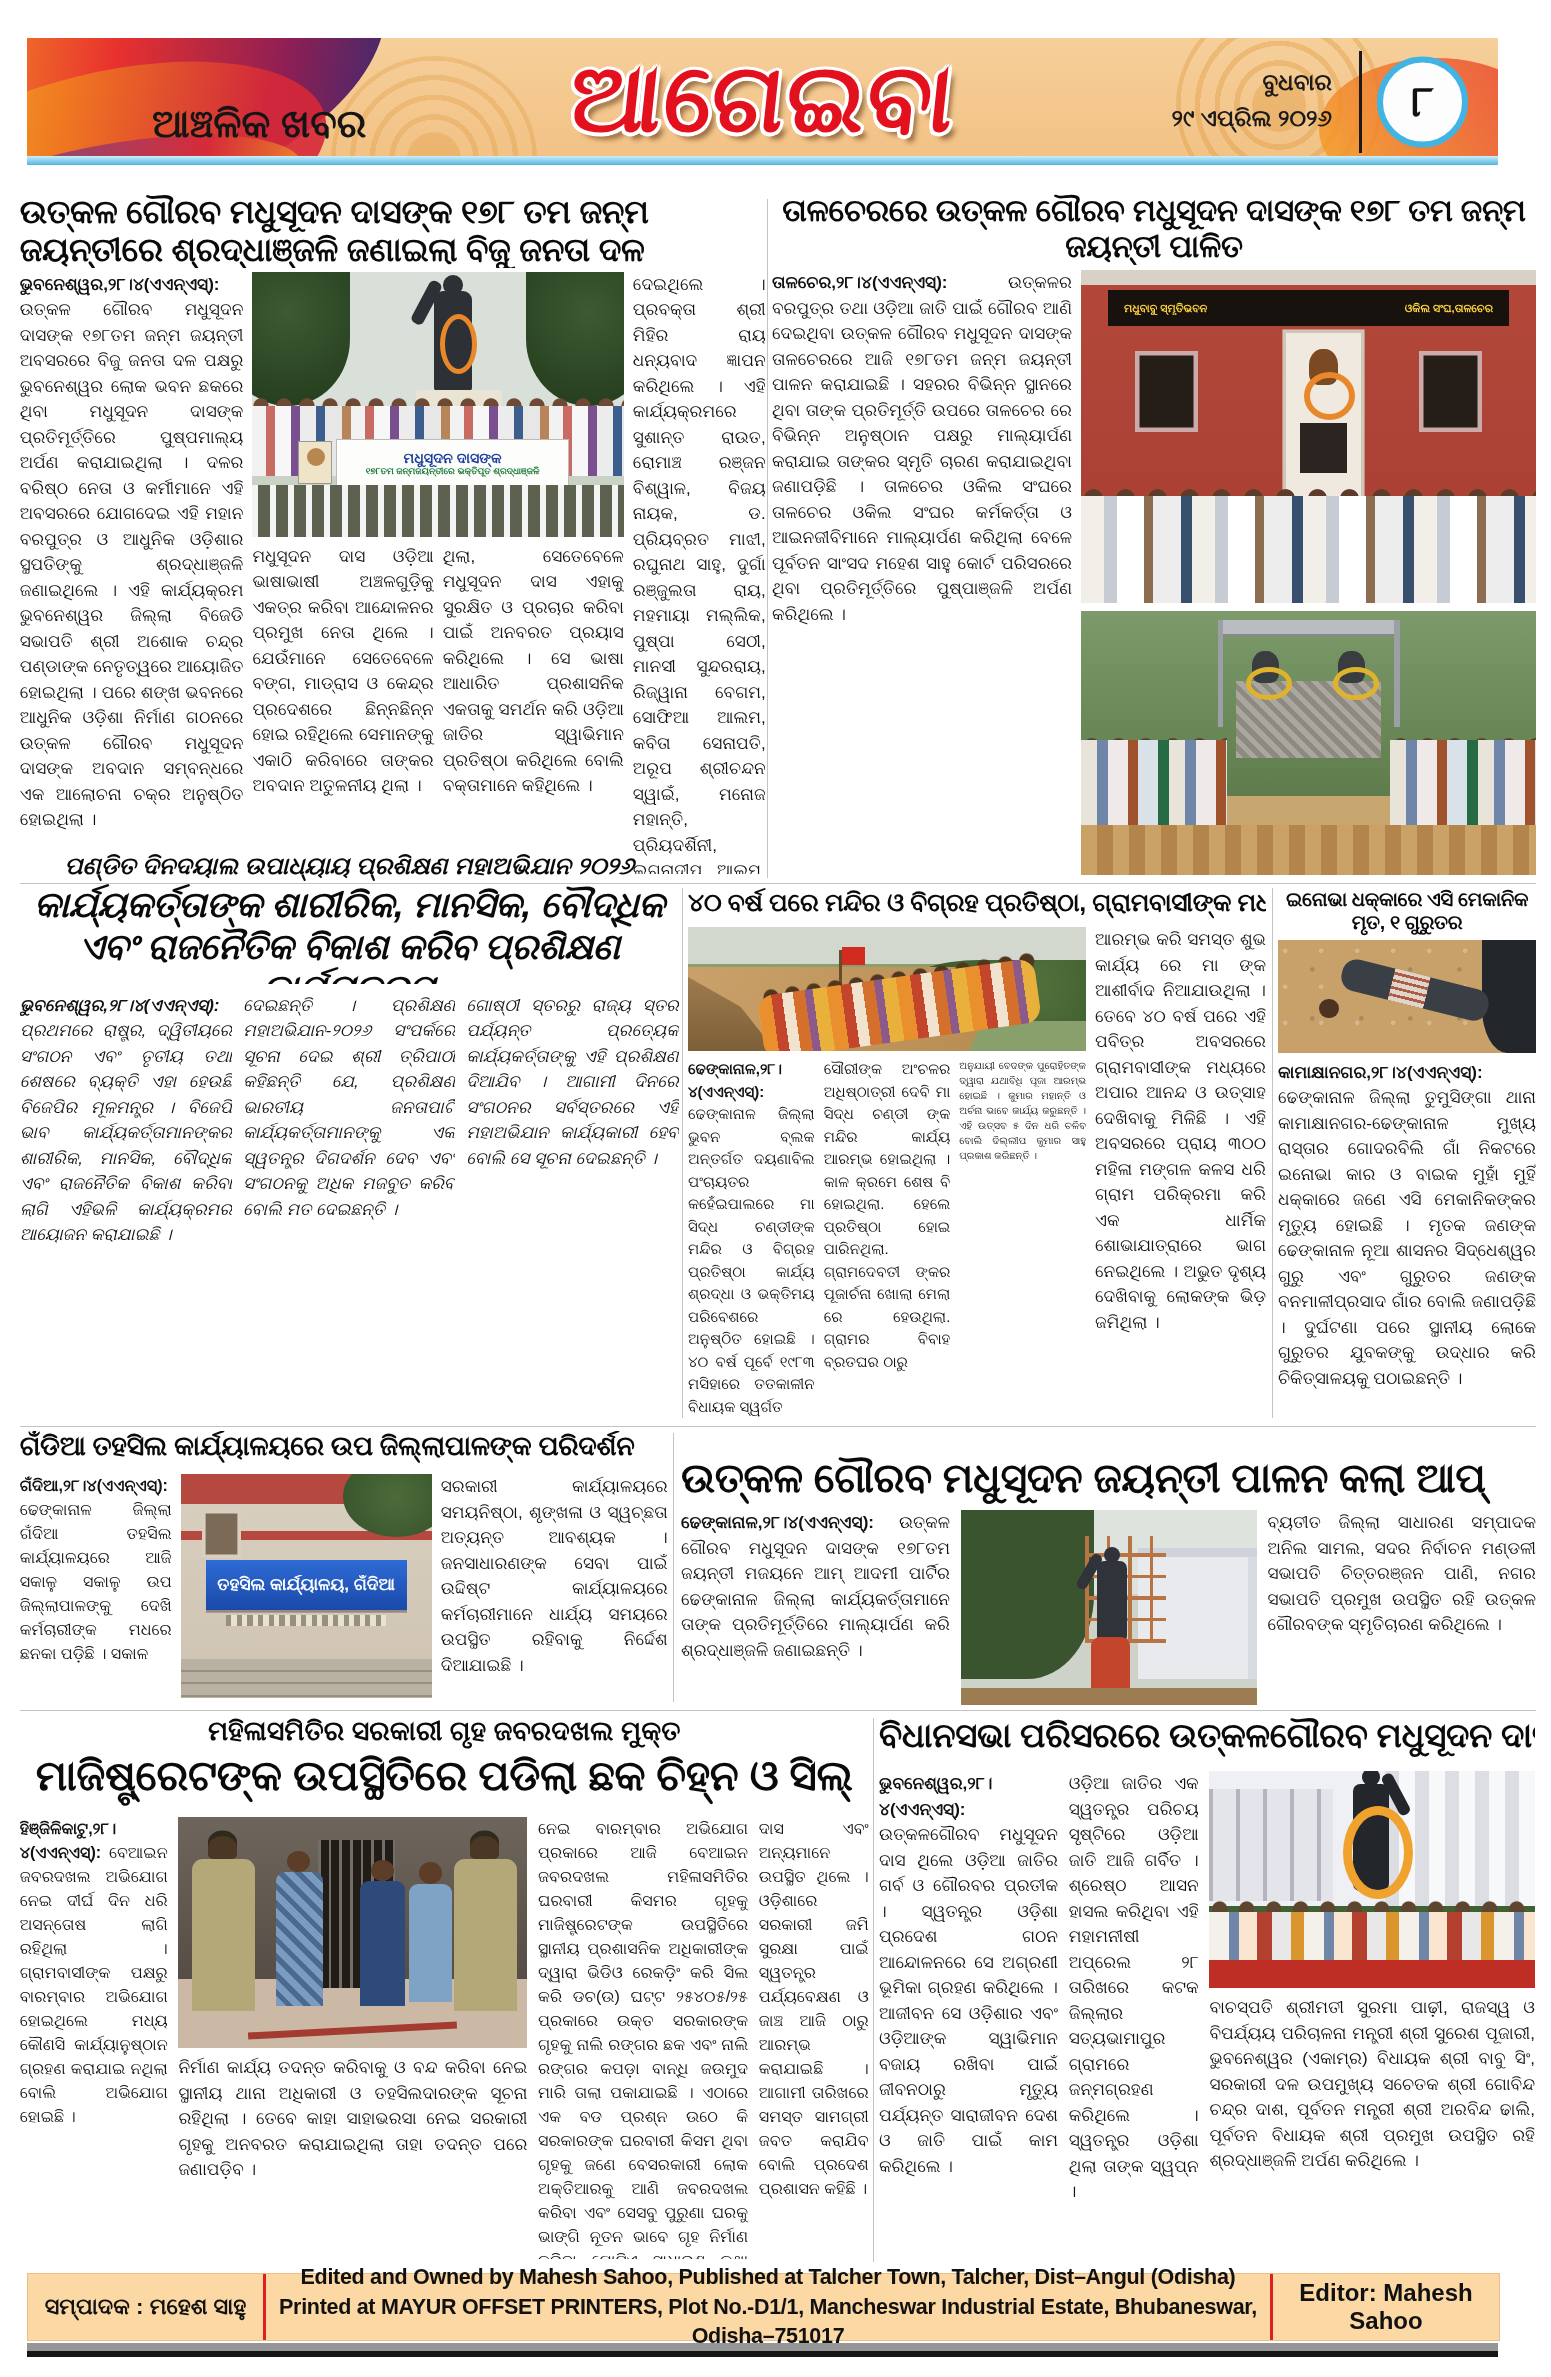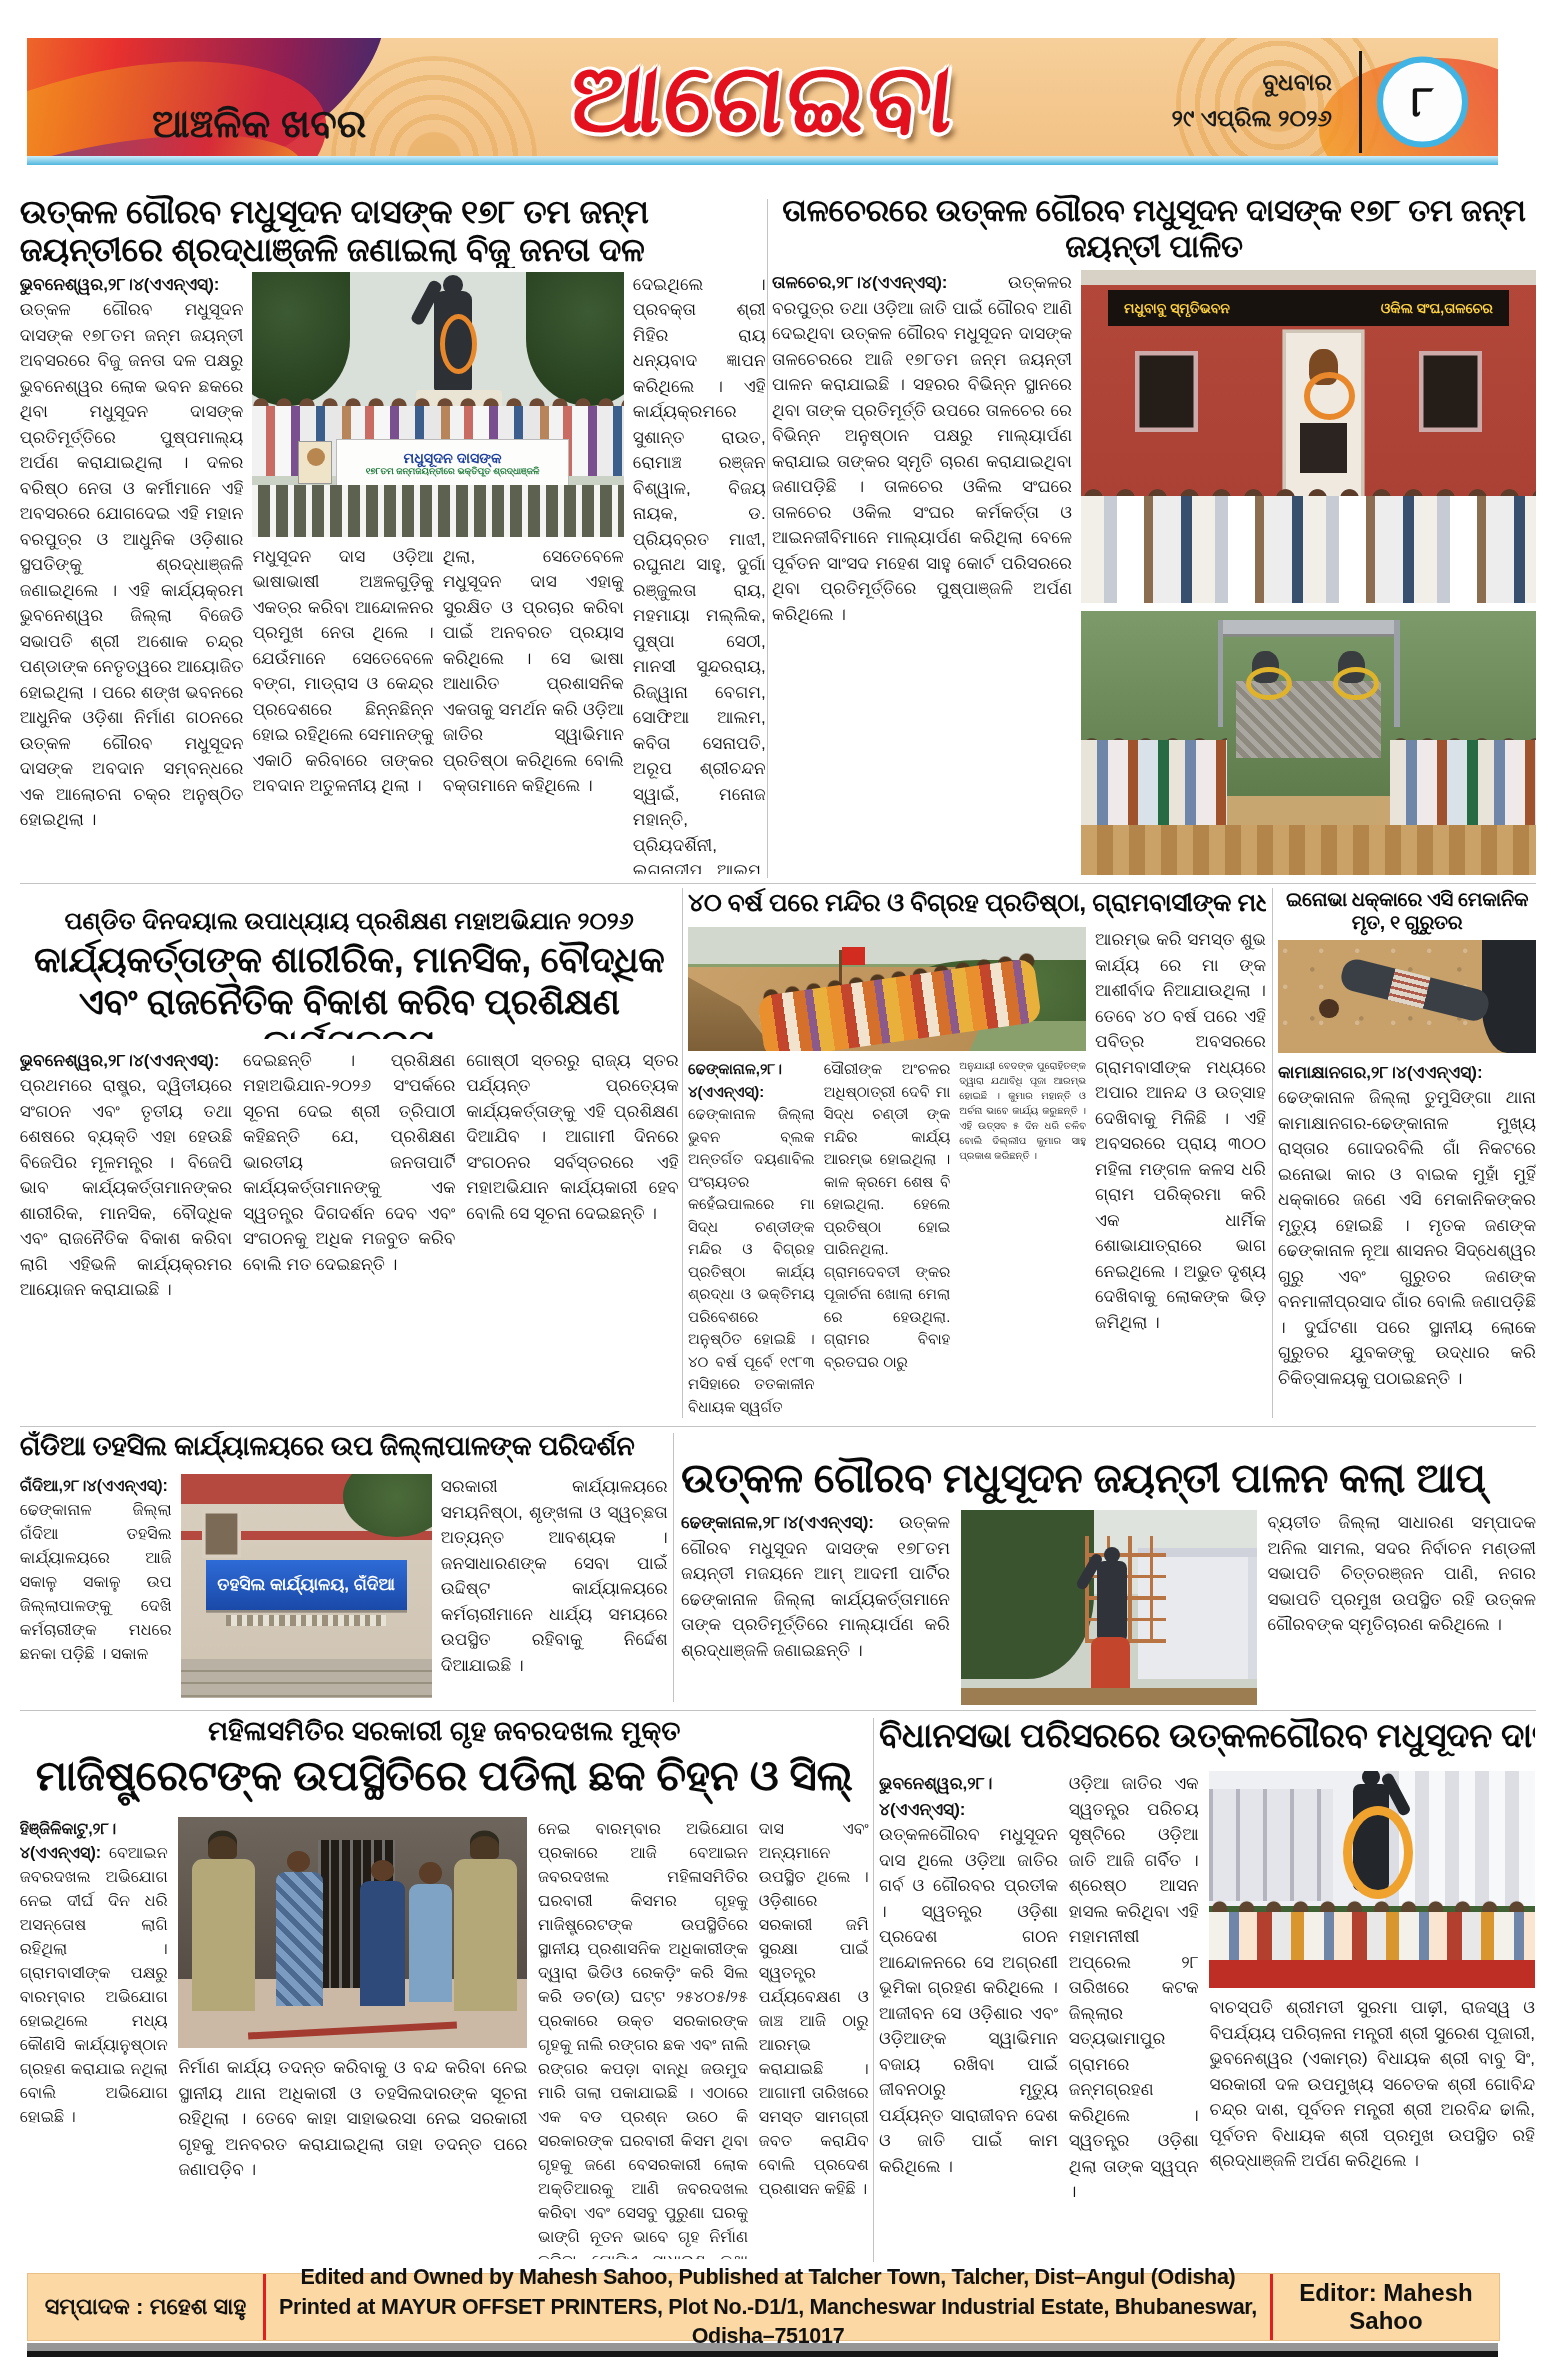--- a/index.html
+++ b/index.html
@@ -64,21 +64,21 @@
   .pA-banner .l2{color:#1d7a3a;font-weight:700;font-size:9px;line-height:1;}
   .pA-portrait{position:absolute;left:-39px;top:1.8px;width:32px;height:41px;background:#efe3c8;border:0.9px solid #999;}
   .pA-portrait::after{content:"";position:absolute;left:7.2px;top:5.4px;width:18px;height:18px;border-radius:50%;background:#b7874f;}
   .pA-fence{position:absolute;left:0;right:0;bottom:0;height:52px;background:#5c6150;
       background-image:repeating-linear-gradient(90deg,#f4f4f2 0 6.3px,rgba(0,0,0,0) 6.3px 18px);}
   
   .photoB1{background:linear-gradient(#b3483a,#a63e32);}
   .pB1-roof{position:absolute;left:0;right:0;top:0;height:14.3px;background:#d8d2c6;}
   .pB1-sign{position:absolute;left:27px;right:27px;top:19.7px;height:36px;background:#17120e;display:flex;
       align-items:center;justify-content:space-between;padding:0 16px;}
-  .pB1-sign span{color:#ffd23f;font-size:14px;font-weight:800;white-space:nowrap;overflow:hidden;}
+  .pB1-sign span{color:#ffd23f;font-size:11px;font-weight:800;white-space:nowrap;overflow:hidden;}
   .pB1-win{position:absolute;top:81px;width:63px;height:81px;background:#241d18;box-shadow:inset 0 0 0 4.5px #caa;}
   .pB1-niche{position:absolute;left:45%;top:63px;width:75px;height:170px;background:#efe9df;box-shadow:0 0 0 3.6px #cfc6b8;}
   .pB1-bust{position:absolute;left:23px;top:16px;width:29px;height:36px;border-radius:45% 45% 30% 30%;background:#7c4a22;}
   .pB1-gar{position:absolute;left:18px;top:39px;width:39px;height:36px;border-radius:50%;border:6.3px solid #e8882a;}
   .pB1-plaque{position:absolute;left:14.3px;top:90px;width:47px;height:50px;background:#2b2420;}
   .pB1-steps{position:absolute;left:36%;bottom:0;width:179px;height:57px;
       background:repeating-linear-gradient(#d9d4c8 0 12.5px,#b9b2a4 12.5px 14.3px);}
   .pB1-crowd{position:absolute;left:0;right:0;bottom:0;height:107px;
       background:repeating-linear-gradient(90deg,#f1efe8 0 23px,#c7cbd4 23px 36px,#ffffff 36px 63px,#8c6d4f 63px 72px,#ededed 72px 100px,#38506e 100px 111px);}
   .pB1-heads{position:absolute;left:0;right:0;bottom:93px;height:23px;
@@ -288,21 +288,21 @@
           <div class="pB2-crowdR"></div>
           <div class="pB2-floor"></div>
         </div>
       </div>
     </div>
   </div>
 
   <div class="vrule" style="left:767px;top:199px;height:679px;"></div>
   <div class="hrule" style="left:19.7px;top:883px;width:1516px;"></div>
 
-  <div class="article" style="left:19.7px;top:907px;width:659px;height:534px;">
+  <div class="article" style="left:19.7px;top:852px;width:659px;height:534px;font-style:italic;">
     <div class="kicker" style="font-size:24px;height:30px;">ପଣ୍ଡିତ ଦିନଦୟାଲ ଉପାଧ୍ୟାୟ ପ୍ରଶିକ୍ଷଣ ମହାଅଭିଯାନ ୨୦୨୬</div>
     <div class="headline" style="font-size:36px;height:100px;text-align:center;margin-top:1.8px;">କାର୍ଯ୍ୟକର୍ତ୍ତାଙ୍କ ଶାରୀରିକ, ମାନସିକ, ବୌଦ୍ଧିକ ଏବଂ ରାଜନୈତିକ ବିକାଶ କରିବ ପ୍ରଶିକ୍ଷଣ କାର୍ଯ୍ୟକ୍ରମ</div>
     <div style="display:flex;gap:10.7px;margin-top:9px;height:380px;">
       <div class="col" style="flex:1;">
         <span class="byline">ଭୁବନେଶ୍ୱର,୨୮।୪(ଏଏନ୍‌ଏସ୍):</span>
         <span>ପ୍ରଥମରେ ରାଷ୍ଟ୍ର, ଦ୍ୱିତୀୟରେ ସଂଗଠନ ଏବଂ ତୃତୀୟ ତଥା ଶେଷରେ ବ୍ୟକ୍ତି ଏହା ହେଉଛି ବିଜେପିର ମୂଳମନ୍ତ୍ର । ବିଜେପି ଭାବ କାର୍ଯ୍ୟକର୍ତ୍ତାମାନଙ୍କର ଶାରୀରିକ, ମାନସିକ, ବୌଦ୍ଧିକ ଏବଂ ରାଜନୈତିକ ବିକାଶ କରିବା ଲାଗି ଏହିଭଳି କାର୍ଯ୍ୟକ୍ରମର ଆୟୋଜନ କରାଯାଇଛି ।</span>
       </div>
       <div class="col" style="flex:1;">ଦେଇଛନ୍ତି । ପ୍ରଶିକ୍ଷଣ ମହାଅଭିଯାନ-୨୦୨୬ ସଂପର୍କରେ ସୂଚନା ଦେଇ ଶ୍ରୀ ତ୍ରିପାଠୀ କହିଛନ୍ତି ଯେ, ପ୍ରଶିକ୍ଷଣ ଭାରତୀୟ ଜନତାପାର୍ଟି କାର୍ଯ୍ୟକର୍ତ୍ତାମାନଙ୍କୁ ଏକ ସ୍ୱତନ୍ତ୍ର ଦିଗଦର୍ଶନ ଦେବ ଏବଂ ସଂଗଠନକୁ ଅଧିକ ମଜବୁତ କରିବ ବୋଲି ମତ ଦେଇଛନ୍ତି ।</div>
       <div class="col" style="flex:1;">ଗୋଷ୍ଠୀ ସ୍ତରରୁ ରାଜ୍ୟ ସ୍ତର ପର୍ଯ୍ୟନ୍ତ ପ୍ରତ୍ୟେକ କାର୍ଯ୍ୟକର୍ତ୍ତାଙ୍କୁ ଏହି ପ୍ରଶିକ୍ଷଣ ଦିଆଯିବ । ଆଗାମୀ ଦିନରେ ସଂଗଠନର ସର୍ବସ୍ତରରେ ଏହି ମହାଅଭିଯାନ କାର୍ଯ୍ୟକାରୀ ହେବ ବୋଲି ସେ ସୂଚନା ଦେଇଛନ୍ତି ।</div>
     </div>

